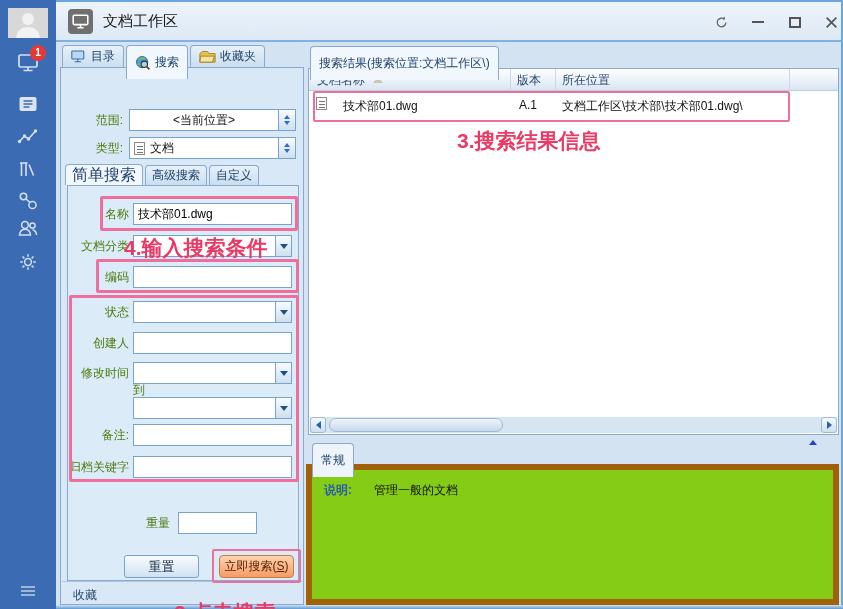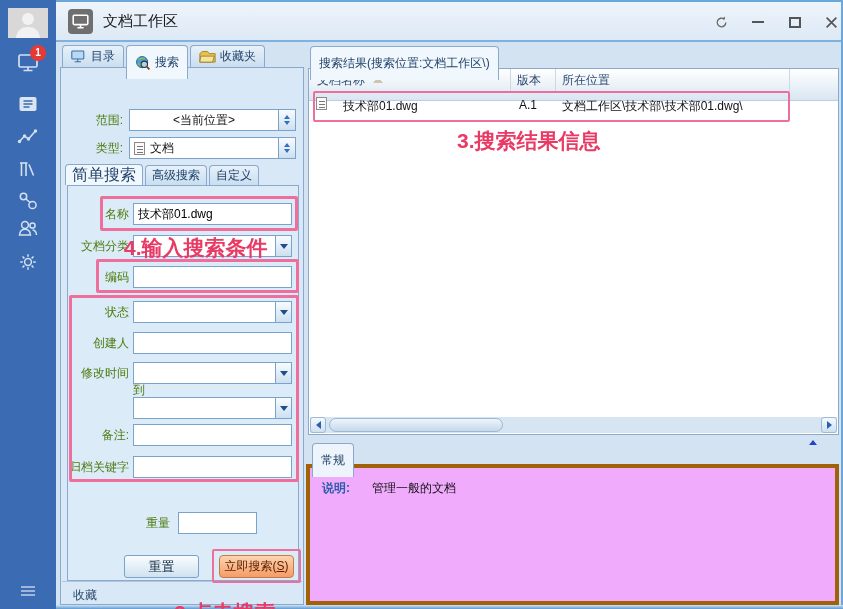--- a/index.html
+++ b/index.html
@@ -54,33 +54,33 @@
   .form-panel { position:absolute; left:6px; top:117px; width:232px; height:396px; border:1px solid #8aa9cc; background:#dcebf8; }
   .fav-sec { position:absolute; left:1px; right:1px; top:513px; bottom:1px; border-top:1px solid #aec7de; color:#2c4a6e; }
   .btn-reset { position:absolute; left:56px; top:369px; width:75px; height:23px; border:1px solid #7aa3cc; border-radius:3px;
                background:linear-gradient(#f9fcfe,#cfe2f1); font:13px "Liberation Sans",sans-serif; color:#12263d; }
   .btn-search { position:absolute; left:151px; top:369px; width:75px; height:23px; border:1px solid #c77b47; border-radius:4px;
                 background:linear-gradient(#fdd4b0,#f59c66); font:12px "Liberation Sans",sans-serif; color:#5c1f00; }
 
   
   .right-panel { position:absolute; left:306px; top:44px; width:533px; height:561px; }
   .list-box { position:absolute; left:2px; top:24px; width:531px; height:367px; border:1px solid #8aa9cc; background:#fff; }
-  .thead { position:absolute; left:0; top:0; right:0; height:32px; background:linear-gradient(#ffffff,#d9e6f2);
+  .thead { position:absolute; left:0; top:0; right:0; height:22px; background:linear-gradient(#ffffff,#d9e6f2);
            border-bottom:1px solid #b9cfe2; color:#2c4a6e; }
   .thcell { position:absolute; top:0; height:22px; line-height:22px; border-right:1px solid #c9d9e8; padding-left:8px; }
   .trow { position:absolute; left:0; top:23px; right:0; height:26px; }
   .sort-up { display:inline-block; width:0; height:0; border:5px solid transparent; border-bottom:6px solid #cfc4ae; vertical-align:middle; margin-left:8px; position:relative; top:-3px;}
   .hscroll { position:absolute; left:1px; right:1px; bottom:1px; height:16px; background:#d7e5f2; display:flex; }
   .sbtn { width:16px; height:16px; background:linear-gradient(#f4f9fd,#cfe0ef); border:1px solid #9db9d6; border-radius:3px;
           display:flex; align-items:center; justify-content:center; }
   .sthumb { position:absolute; left:19px; top:1px; width:174px; height:14px; background:linear-gradient(#eef5fb,#c6d9ea);
             border:1px solid #9db9d6; border-radius:7px; }
   .splitter { position:absolute; left:0; right:0; top:391px; height:8px; }
   .bottom-panel { position:absolute; left:0; right:0; top:399px; bottom:0; }
-  .bp-body { position:absolute; left:0; right:0; top:21px; bottom:0; border:4px solid #a16207; background:#f0abfc; }
+  .bp-body { position:absolute; left:0; right:0; top:21px; bottom:0; border:6px solid #a16207; background:#84cc16; }
 
   .doc-ic { display:inline-block; width:11px; height:13px; background:#fafafa; border:1px solid #8a8a8a; position:relative; }
   .doc-ic::before { content:""; position:absolute; left:2px; top:3px; width:6px; height:1px; background:#777;
                     box-shadow:0 3px 0 #777, 0 6px 0 #777; }
 </style>
 </head>
 <body>
 
 <div class="app">
 

